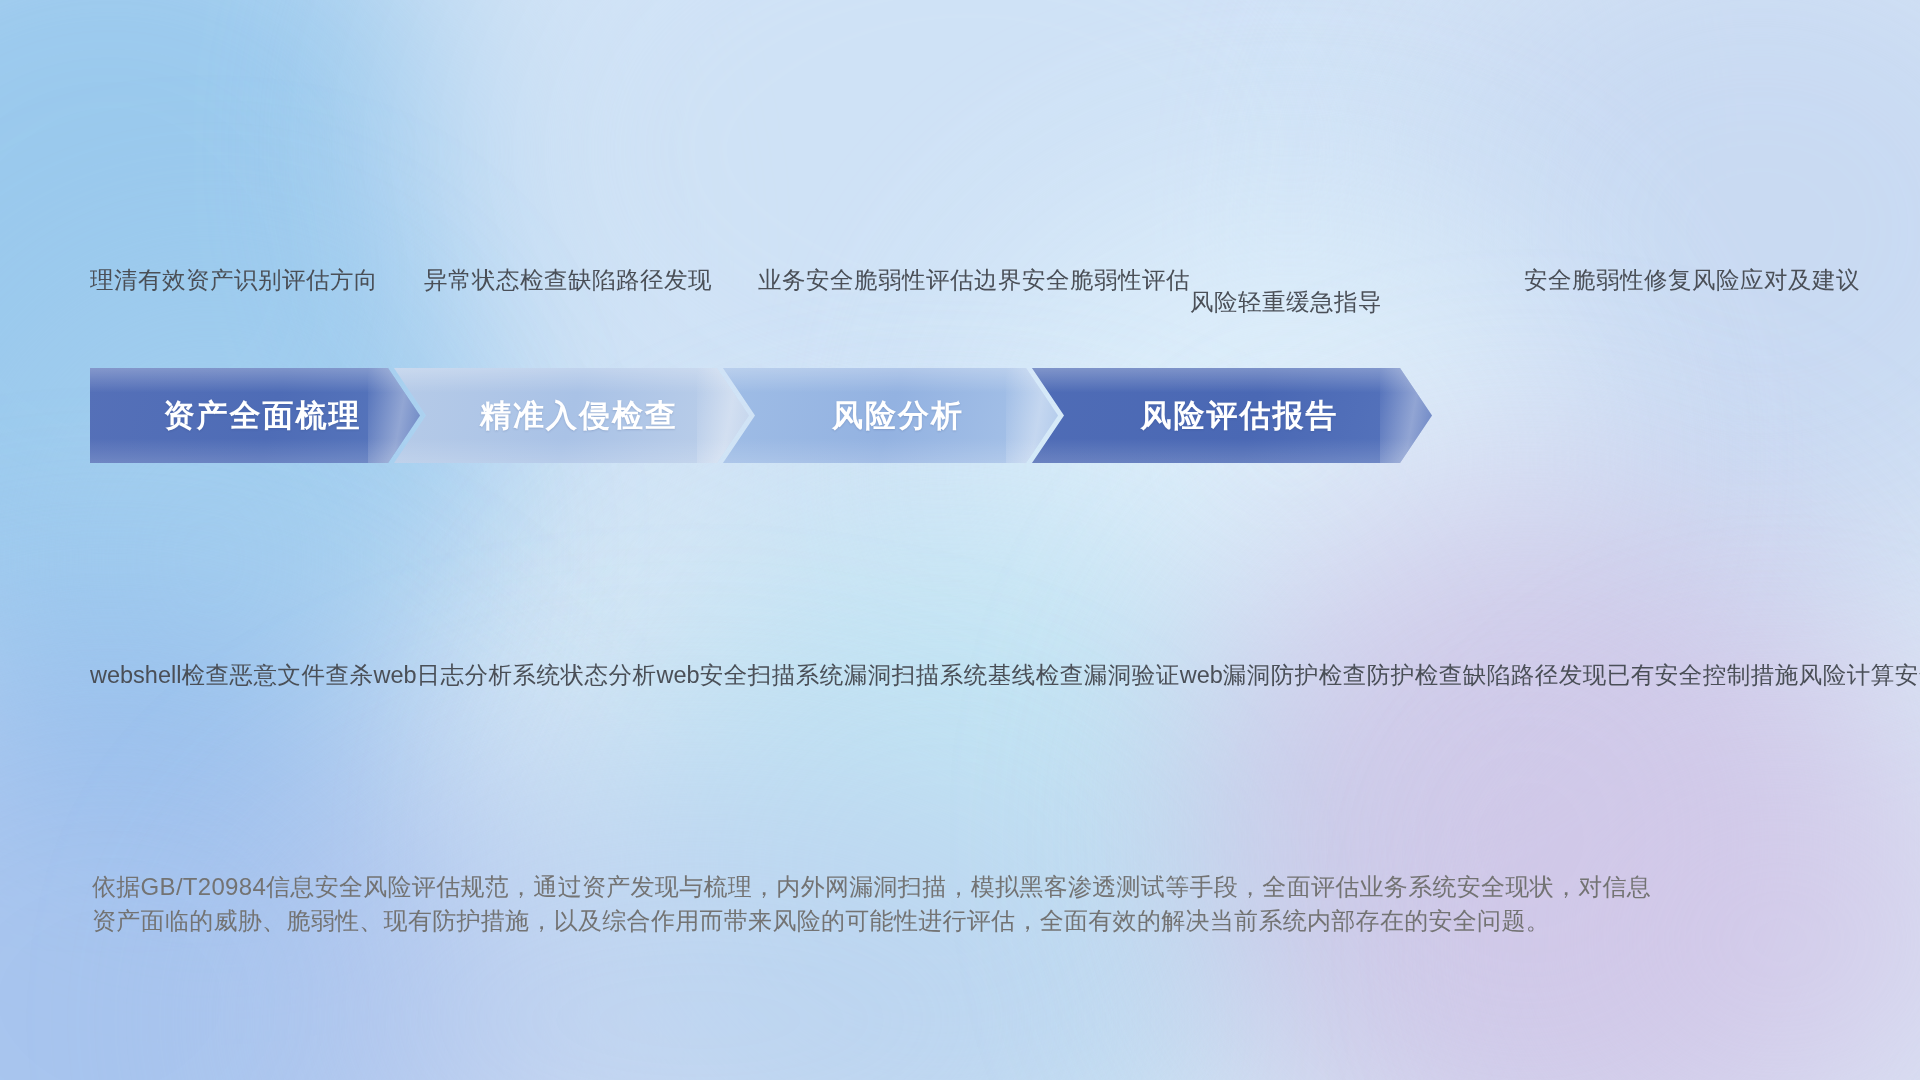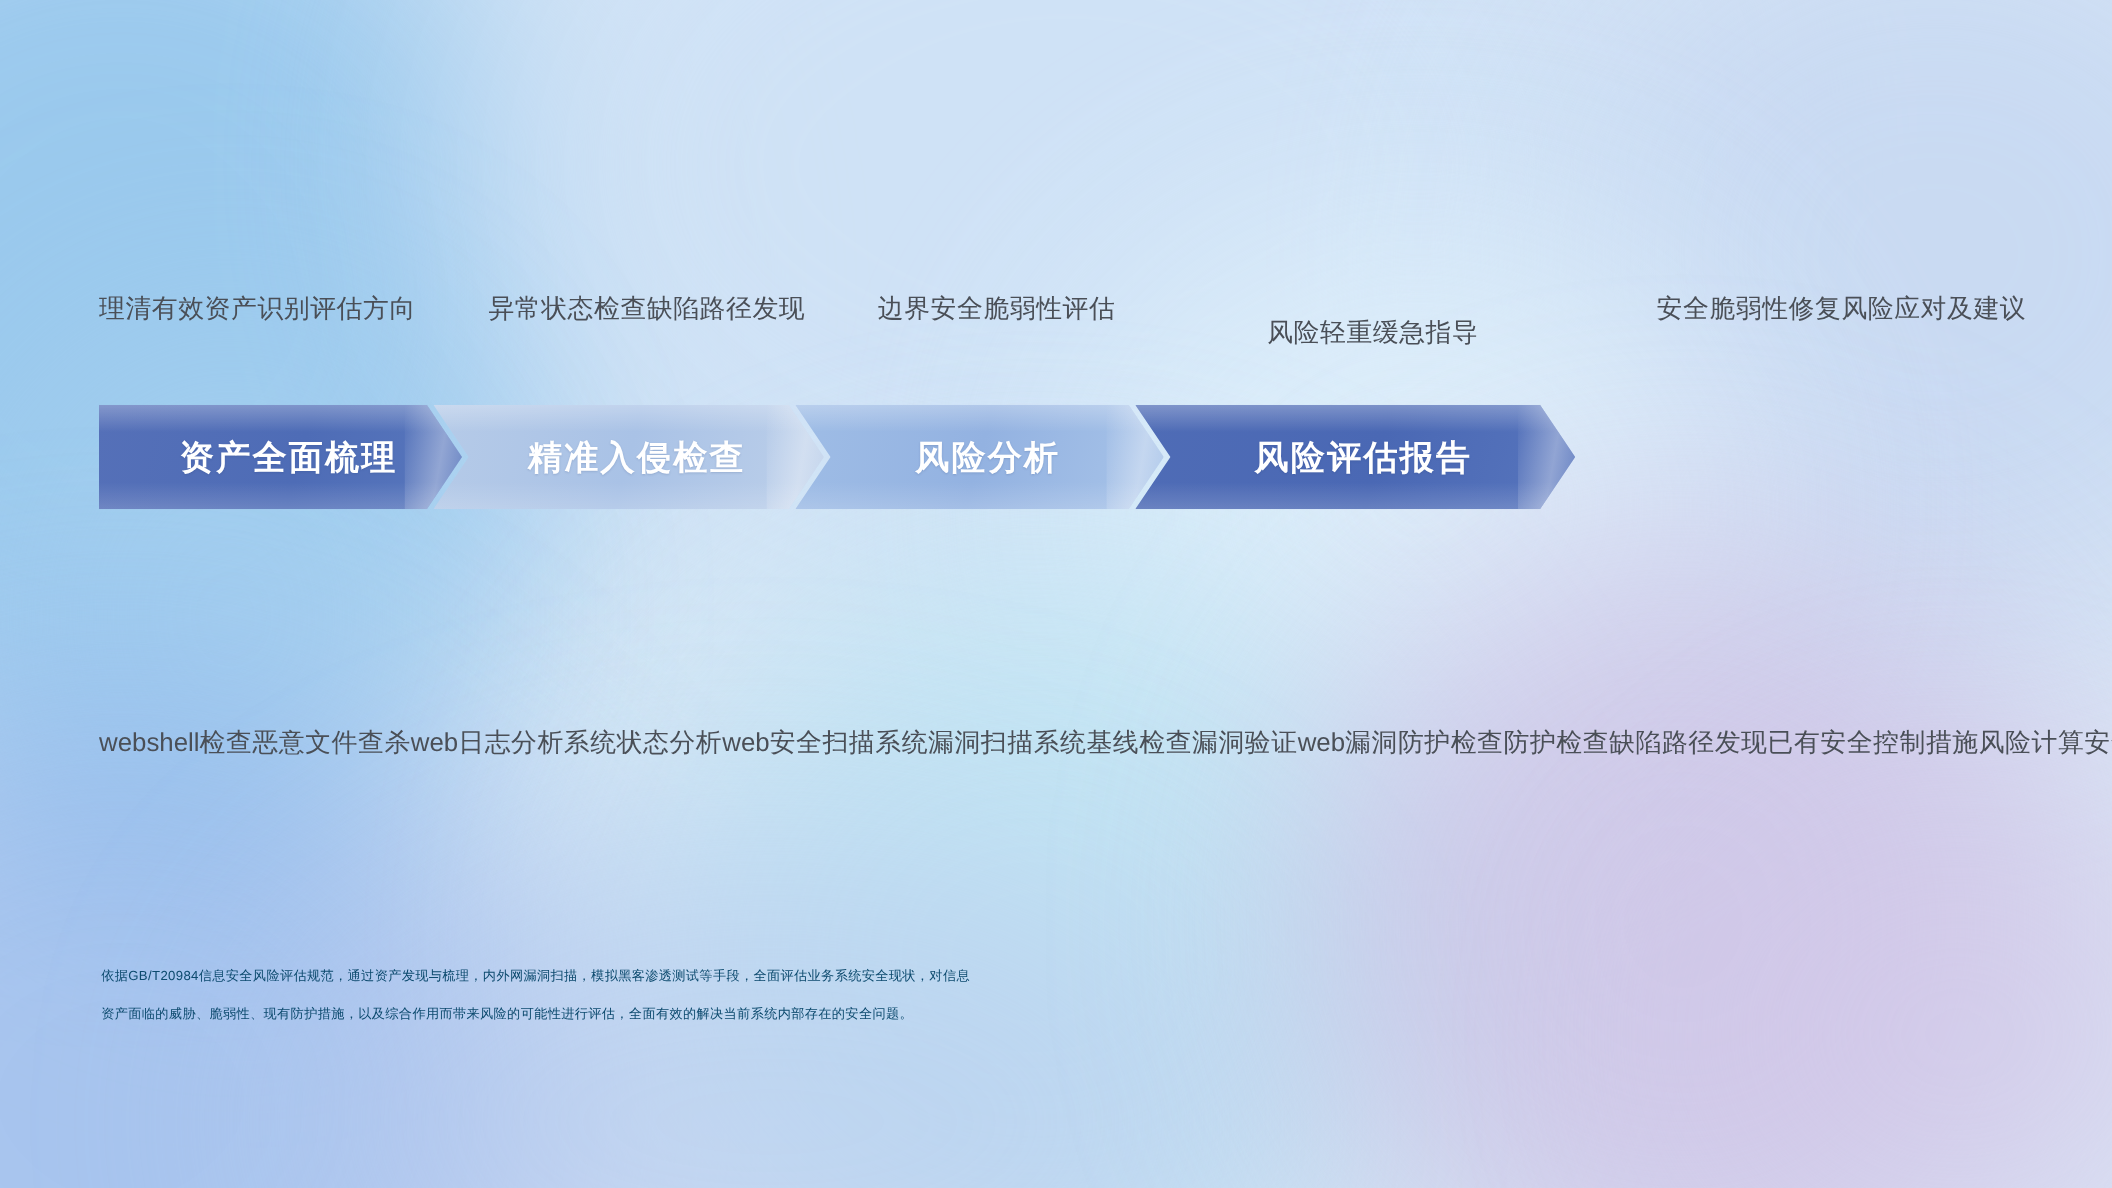--- a/index.html
+++ b/index.html
@@ -84,22 +84,22 @@
   }
   .arrow .tip-shine{
     position:absolute; right:0; top:0; width:52px; height:100%; z-index:1;
     background:linear-gradient(100deg, rgba(255,255,255,.0) 0%, rgba(255,255,255,.55) 60%, rgba(255,255,255,.15) 100%);
     opacity:.65;
   }
 
   
   #footer {
     position:absolute; left:92px; top:870px; width:1560px;
-    color:#0c4a6e;
-    font-size:12px; line-height:34px; letter-spacing:.3px;
+    color:#737373;
+    font-size:24px; line-height:34px; letter-spacing:.3px;
   }
 </style>
 </head>
 <body>
 
 <div id="bg">
   <div class="blob b1"></div>
   <div class="blob b3"></div>
   <div class="blob b6"></div>
   <div class="blob b8"></div>
@@ -116,20 +116,21 @@
   <div class="row-top" id="row-top">
       <div class="col">
         <div class="note">理清有效资产</div>
         <div class="note">识别评估方向</div>
       </div>
       <div class="col">
         <div class="note">异常状态检查</div>
         <div class="note">缺陷路径发现</div>
       </div>
       <div class="col">
+        <div class="note">业务安全脆弱性评估</div>
         <div class="note">边界安全脆弱性评估</div>
       </div>
       <div class="col mid-align">
         <div class="note">风险轻重缓急指导</div>
       </div>
       <div class="col">
         <div class="note">安全脆弱性修复</div>
         <div class="note">风险应对及建议</div>
       </div>
     </div>

